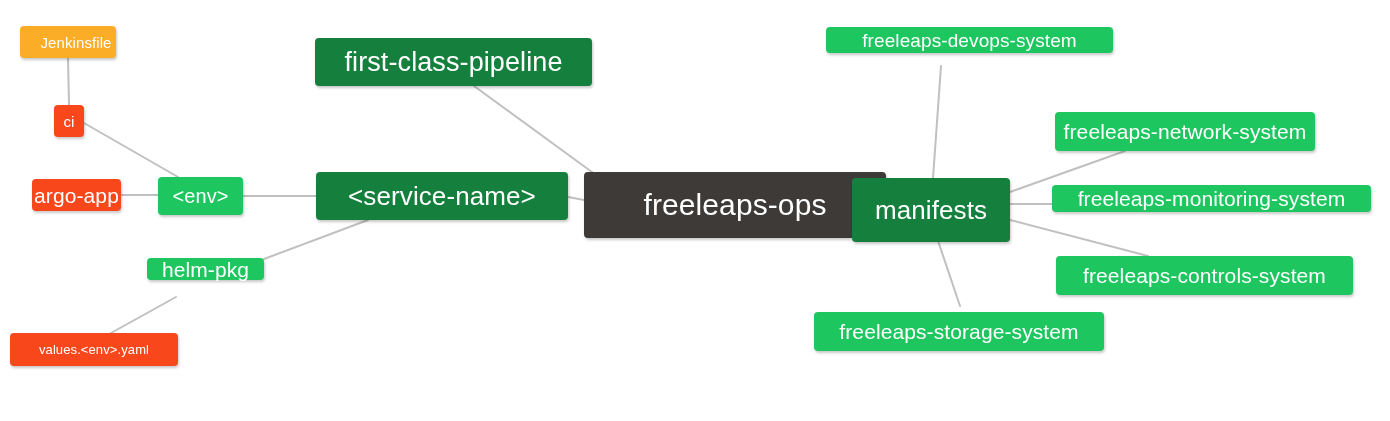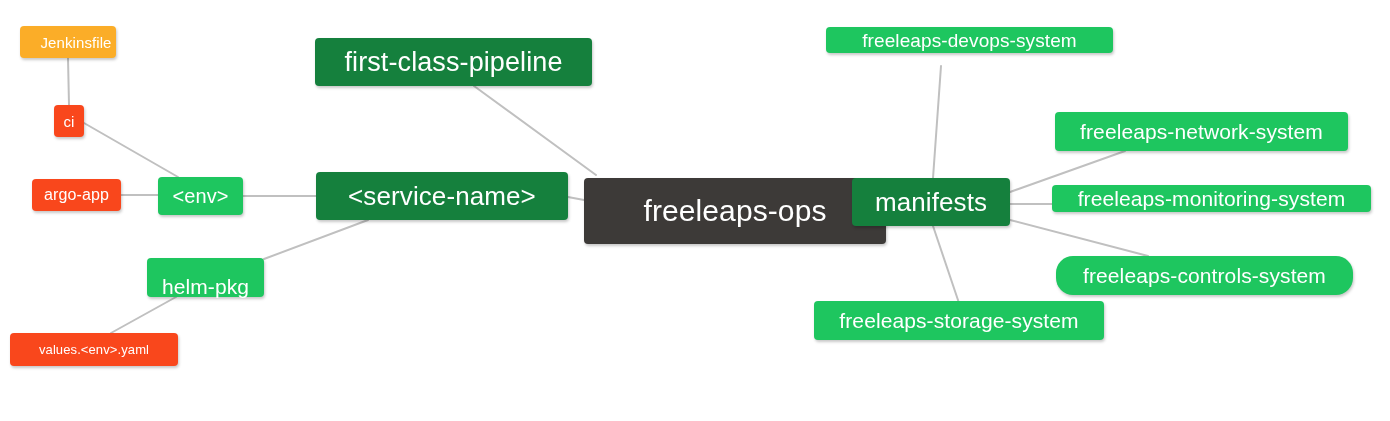--- a/index.html
+++ b/index.html
@@ -59,59 +59,59 @@
       <line x1="158" y1="195" x2="121" y2="195" stroke="#c0c0c0" stroke-width="2" stroke-linecap="round"></line>
       <line x1="69" y1="105" x2="68" y2="58" stroke="#c0c0c0" stroke-width="2" stroke-linecap="round"></line>
       <line x1="176" y1="297" x2="111" y2="333" stroke="#c0c0c0" stroke-width="2" stroke-linecap="round"></line>
       <line x1="933" y1="178" x2="941" y2="66" stroke="#c0c0c0" stroke-width="2" stroke-linecap="round"></line>
       <line x1="1010" y1="192" x2="1125" y2="151" stroke="#c0c0c0" stroke-width="2" stroke-linecap="round"></line>
       <line x1="1010" y1="204" x2="1052" y2="204" stroke="#c0c0c0" stroke-width="2" stroke-linecap="round"></line>
       <line x1="1010" y1="220" x2="1148" y2="256" stroke="#c0c0c0" stroke-width="2" stroke-linecap="round"></line>
       <line x1="933" y1="226" x2="960" y2="306" stroke="#c0c0c0" stroke-width="2" stroke-linecap="round"></line>
     </svg>
   <div id="node-layer">
-      <div class="node n-root" style="left: 584px; top: 172px; width: 302px; height: 66px; font-size: 30px; margin-top: 6px;">
+      <div class="node n-root" style="left: 584px; top: 172px; width: 302px; height: 66px; font-size: 30px;">
         <span>freeleaps-ops</span>
       </div>
       <div class="node n-blue" style="left: 315px; top: 38px; width: 277px; height: 48px; font-size: 27px;">
         <span>first-class-pipeline</span>
       </div>
       <div class="node n-blue" style="left: 316px; top: 172px; width: 252px; height: 48px; font-size: 26px;">
         <span>&lt;service-name&gt;</span>
       </div>
-      <div class="node n-blue" style="left: 852px; top: 178px; width: 158px; height: 48px; font-size: 26px;">
+      <div class="node n-blue" style="left: 852px; top: 178px; width: 158px; height: 64px; font-size: 26px;">
         <span>manifests</span>
       </div>
       <div class="node n-green" style="left: 158px; top: 177px; width: 85px; height: 38px; font-size: 20px;">
         <span>&lt;env&gt;</span>
       </div>
-      <div class="node n-green" style="left: 147px; top: 258px; width: 117px; height: 39px; font-size: 21px; align-items: flex-end;">
+      <div class="node n-green" style="left: 147px; top: 258px; width: 117px; height: 22px; font-size: 21px; align-items: flex-end;">
         <span>helm-pkg</span>
       </div>
       <div class="node n-green" style="left: 800px; top: 27px; width: 287px; height: 26px; font-size: 19px; margin-left: 26px;">
         <span>freeleaps-devops-system</span>
       </div>
-      <div class="node n-green" style="left: 1055px; top: 112px; width: 293px; height: 39px; font-size: 21px;">
+      <div class="node n-green" style="left: 1055px; top: 112px; width: 260px; height: 39px; font-size: 21px;">
         <span>freeleaps-network-system</span>
       </div>
       <div class="node n-green" style="left: 1052px; top: 185px; width: 319px; height: 27px; font-size: 21px;">
         <span>freeleaps-monitoring-system</span>
       </div>
-      <div class="node n-green" style="left: 1056px; top: 256px; width: 297px; height: 39px; font-size: 21px; border-radius: 17px;">
+      <div class="node n-green" style="left: 1056px; top: 256px; width: 297px; height: 39px; font-size: 21px;">
         <span>freeleaps-controls-system</span>
       </div>
-      <div class="node n-green" style="left: 814px; top: 301px; width: 290px; height: 39px; font-size: 21px;">
+      <div class="node n-green" style="left: 814px; top: 312px; width: 290px; height: 39px; font-size: 21px;">
         <span>freeleaps-storage-system</span>
       </div>
       <div class="node n-orange" style="left: 20px; top: 26px; width: 96px; height: 32px; font-size: 15px;">
         <span>Jenkinsfile</span>
       </div>
       <div class="node n-red" style="left: 54px; top: 105px; width: 30px; height: 32px; font-size: 15px;">
         <span>ci</span>
       </div>
-      <div class="node n-red" style="left: 32px; top: 179px; width: 89px; height: 32px; font-size: 16px;">
+      <div class="node n-red" style="left: 32px; top: 179px; width: 89px; height: 32px; font-size: 21px;">
         <span>argo-app</span>
       </div>
       <div class="node n-red" style="left: 10px; top: 333px; width: 168px; height: 33px; font-size: 13px;">
         <span>values.&lt;env&gt;.yaml</span>
       </div>
     </div>
 </div>
 
 </body></html>

